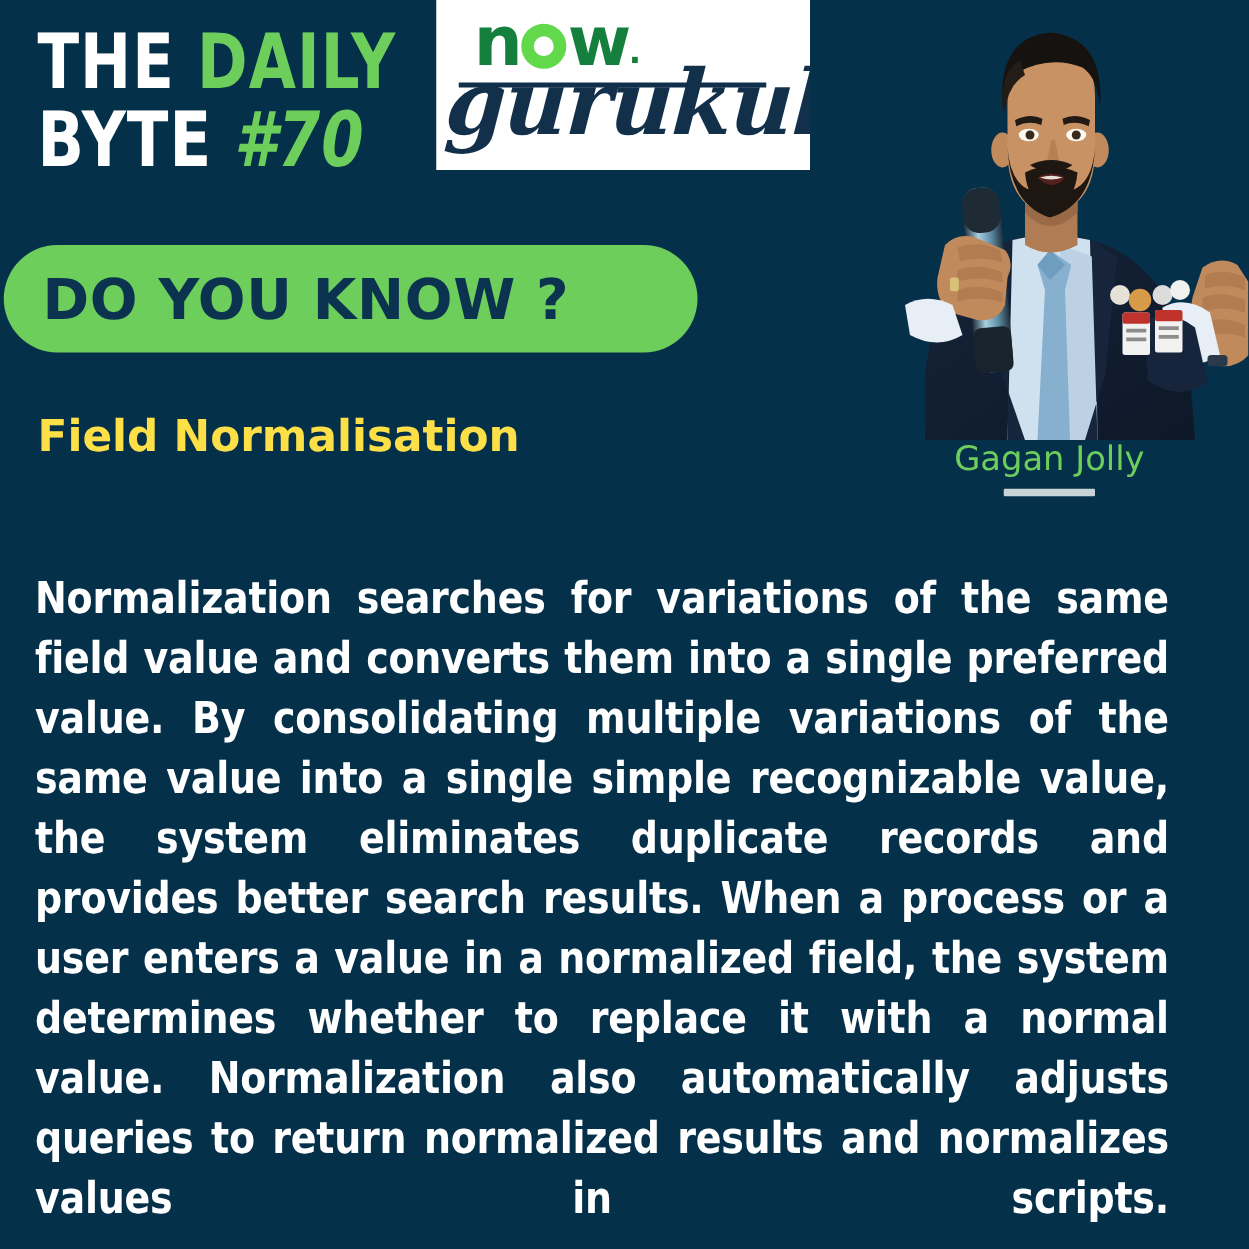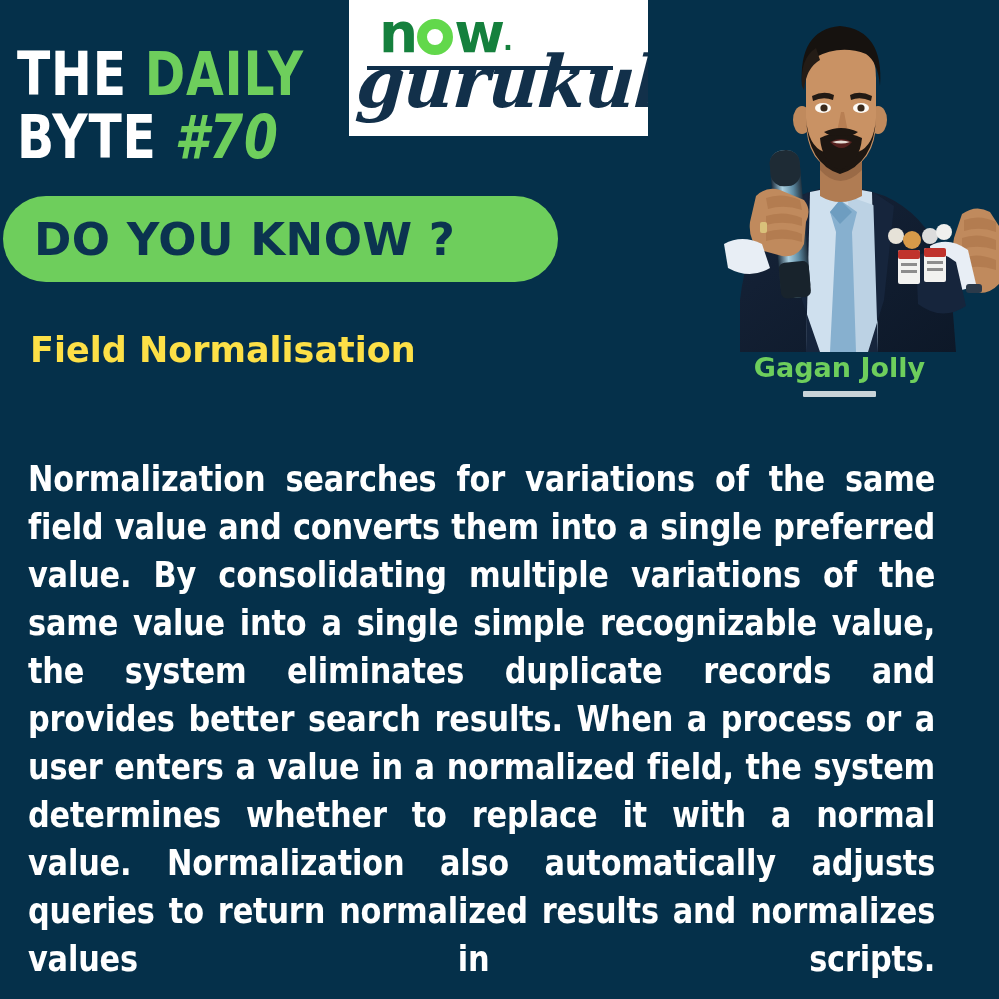--- a/index.html
+++ b/index.html
@@ -14,26 +14,25 @@
     position: relative;
     width: 999px;
     height: 999px;
     background: #05304a;
     overflow: hidden;
   }
 
   
   .masthead {
     position: absolute;
-    left: 17px;
+    left: 30px;
     top: 22px;
     width: 310px;
     line-height: 0.92;
     user-select: none;
-    margin-top: 24px;
   }
   .masthead-line {
     font-family: "DejaVu Sans", sans-serif;
     font-weight: bold;
     font-size: 61px;
     letter-spacing: 1px;
     white-space: nowrap;
     transform: scaleX(0.80);
     transform-origin: left center;
   }
@@ -113,21 +112,21 @@
   }
   .speaker-name {
     position: absolute;
     right: 0px;
     top: 352px;
     width: 319px;
     text-align: center;
   }
   .speaker-name-text {
     font-family: "DejaVu Sans", sans-serif;
-    font-weight: bold;
+    font-weight: normal;
     font-size: 27px;
     color: #6ece5c;
     letter-spacing: 0px;
   }
   .speaker-underline {
     width: 73px;
     height: 6px;
     background: #c9d4d9;
     margin: 8px auto 0 auto;
     border-radius: 1px;

